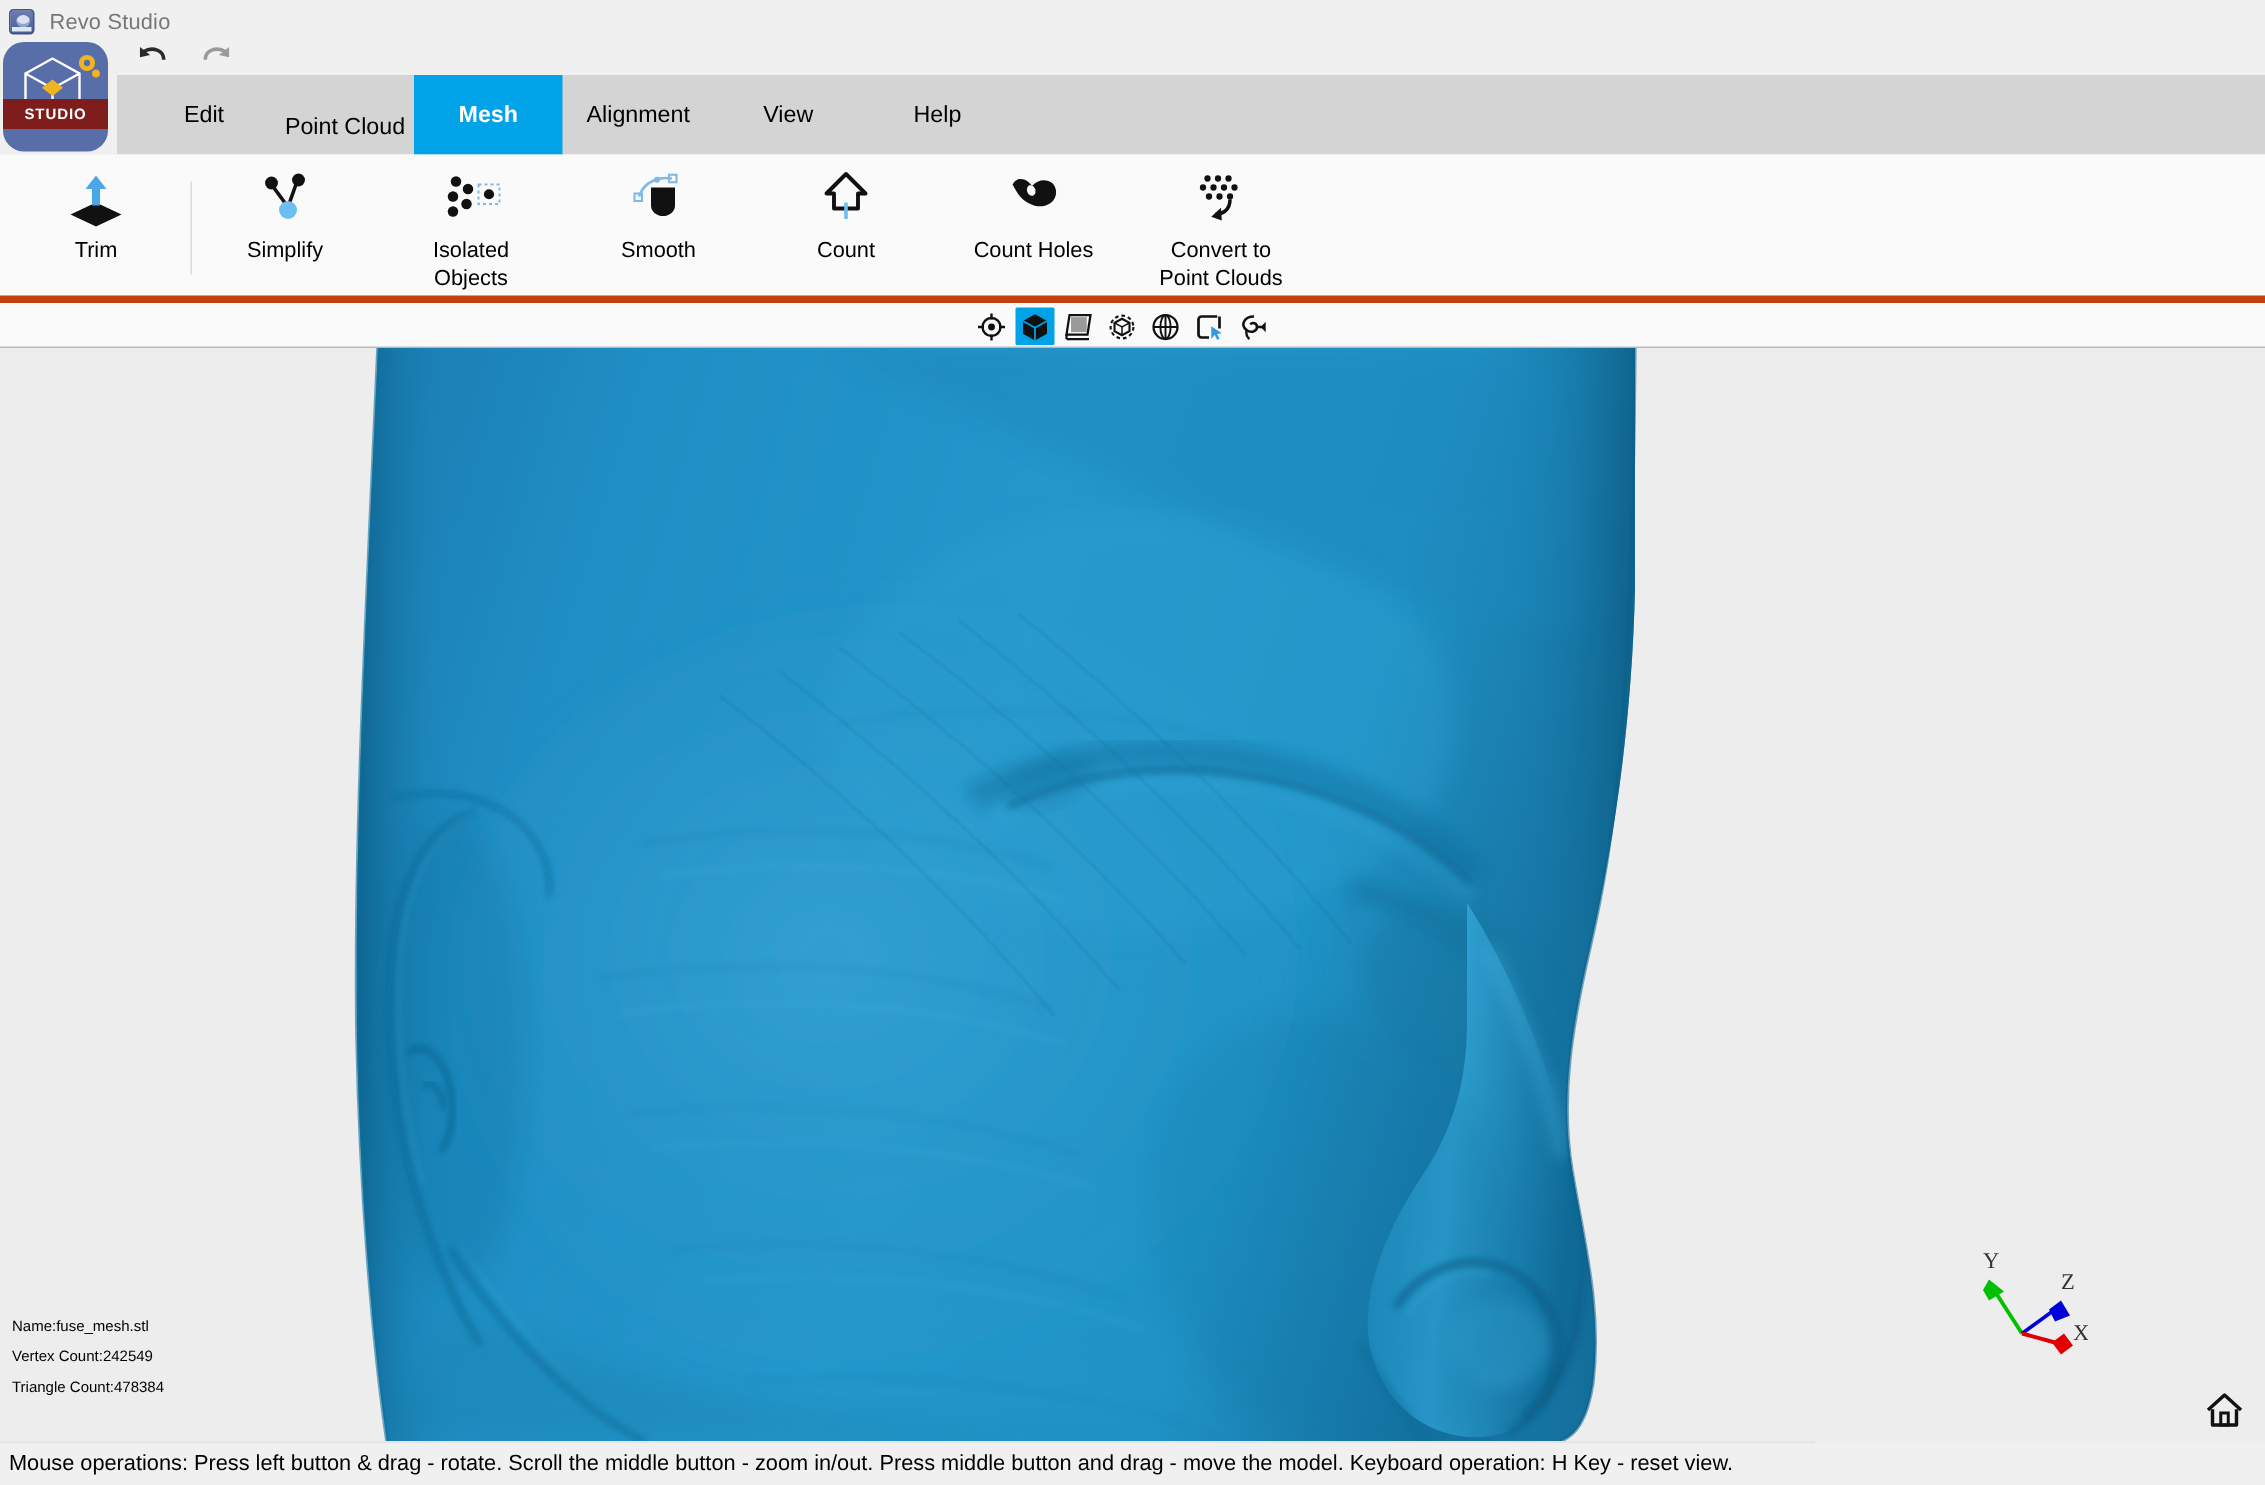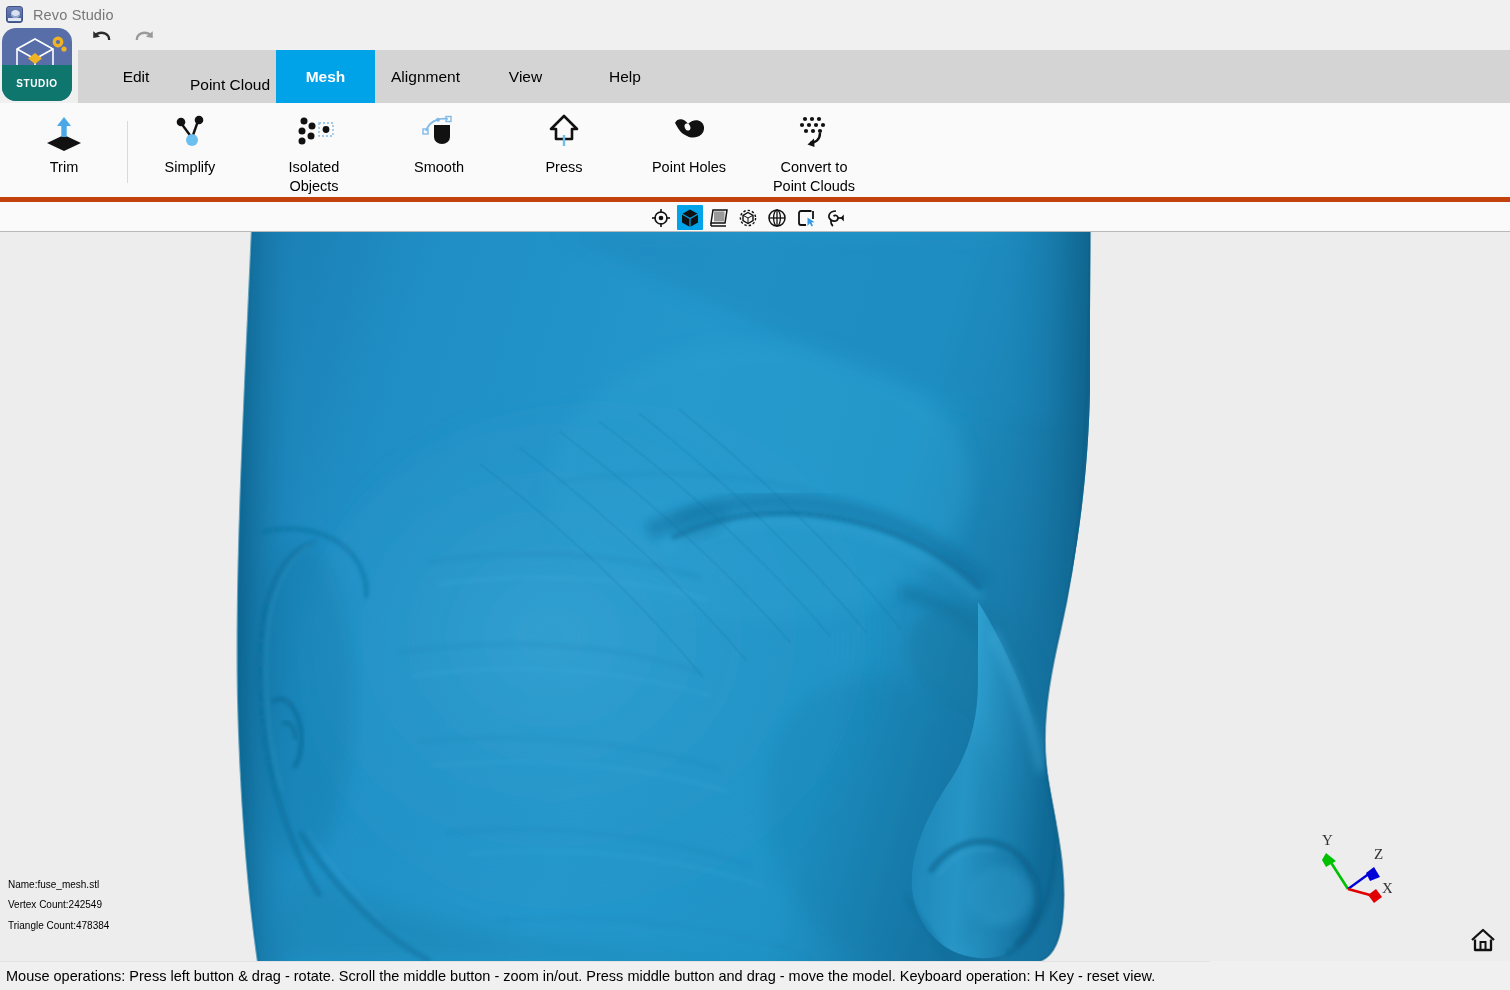--- a/index.html
+++ b/index.html
@@ -54,23 +54,23 @@
 
   
   .logo {
     position: absolute; left: 2px; top: 28px;
     width: 70px; height: 73px;
     border-radius: 14px;
     background: #586ea8;
     overflow: hidden;
   }
   .logo-band {
-    position: absolute; left: 0; bottom: 0;
-    width: 70px; height: 36px;
-    background: #0f766e;
+    position: absolute; left: 0; bottom: 15px;
+    width: 70px; height: 20px;
+    background: #7f1d1d;
     display: flex; align-items: center; justify-content: center;
   }
   .logo-band span {
     font-size: 10px; font-weight: bold; color: #ffffff;
     letter-spacing: .6px;
   }
 
   
   .histbar {
     position: absolute; left: 78px; top: 28px;
@@ -277,29 +277,29 @@
         <path d="M18 12 L34 12 L34 24 A8 7 0 0 1 18 24 Z" fill="#111"></path>
       </svg>
       <div class="ribbon-lbl">Smooth</div>
     </div>
 
     <div class="ribbon-item" style="left:515px;width:98px;">
       <svg class="ribbon-ico" viewBox="0 0 46 40">
         <path d="M23 3 L36 16 L31 16 L31 26 L15 26 L15 16 L10 16 Z" fill="none" stroke="#111" stroke-width="2.6" stroke-linejoin="round"></path>
         <line x1="23" y1="22" x2="23" y2="33" stroke="#6cc0ef" stroke-width="2.4"></line>
       </svg>
-      <div class="ribbon-lbl">Press</div>
+      <div class="ribbon-lbl">Count</div>
     </div>
 
     <div class="ribbon-item" style="left:637px;width:104px;">
       <svg class="ribbon-ico" viewBox="0 0 46 40">
         <path d="M9 10 C12 4, 19 6, 22 11 C27 5, 37 6, 38 14 C39 23, 28 27, 21 23 C14 20, 12 15, 9 10 Z" fill="#111"></path>
         <ellipse cx="21.5" cy="14" rx="2.8" ry="3.6" fill="#fafafa" transform="rotate(-18 21.5 14)"></ellipse>
       </svg>
-      <div class="ribbon-lbl">Point Holes</div>
+      <div class="ribbon-lbl">Count Holes</div>
     </div>
 
     <div class="ribbon-item" style="left:742px;width:144px;">
       <svg class="ribbon-ico" viewBox="0 0 46 40">
         <g fill="#111">
           <circle cx="14" cy="6" r="2.1"></circle>
             <circle cx="21" cy="6" r="2.1"></circle>
             <circle cx="28" cy="6" r="2.1"></circle>
           <circle cx="11" cy="12" r="2.1"></circle>
             <circle cx="18" cy="12" r="2.1"></circle>

